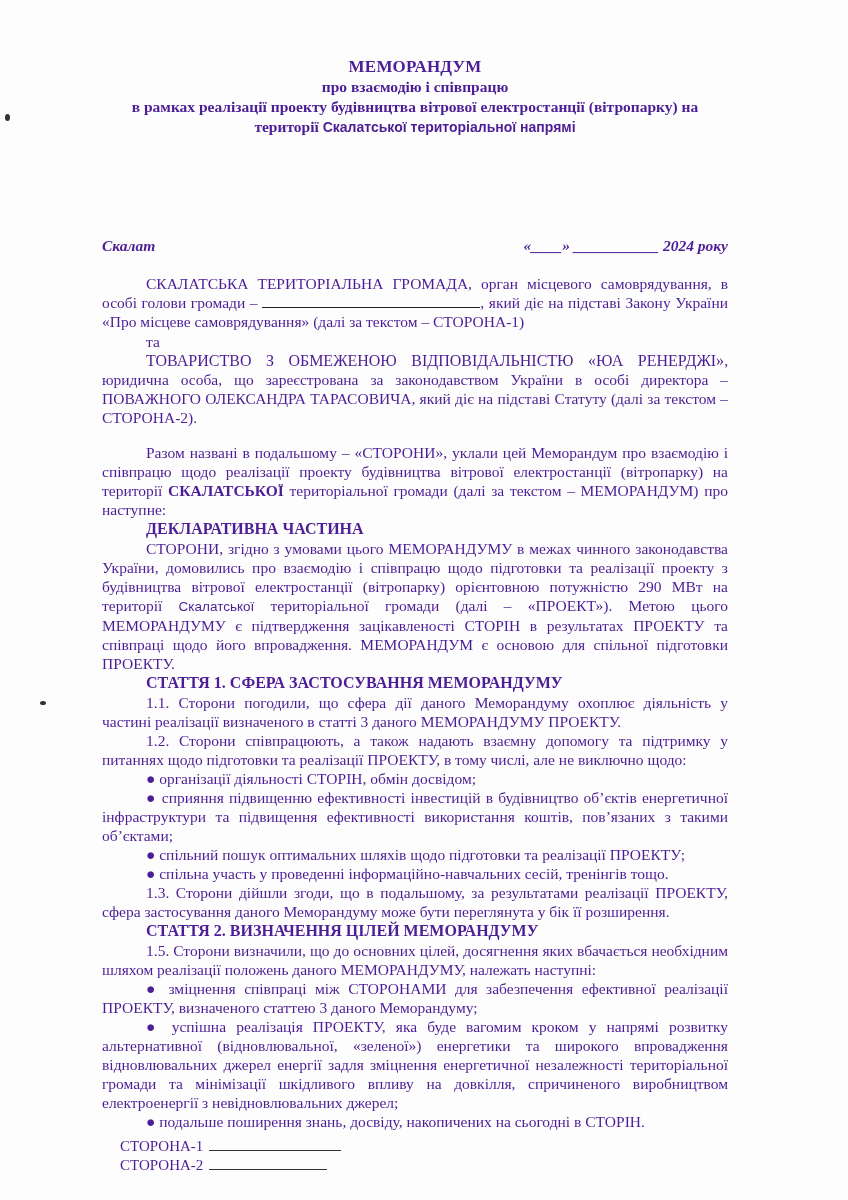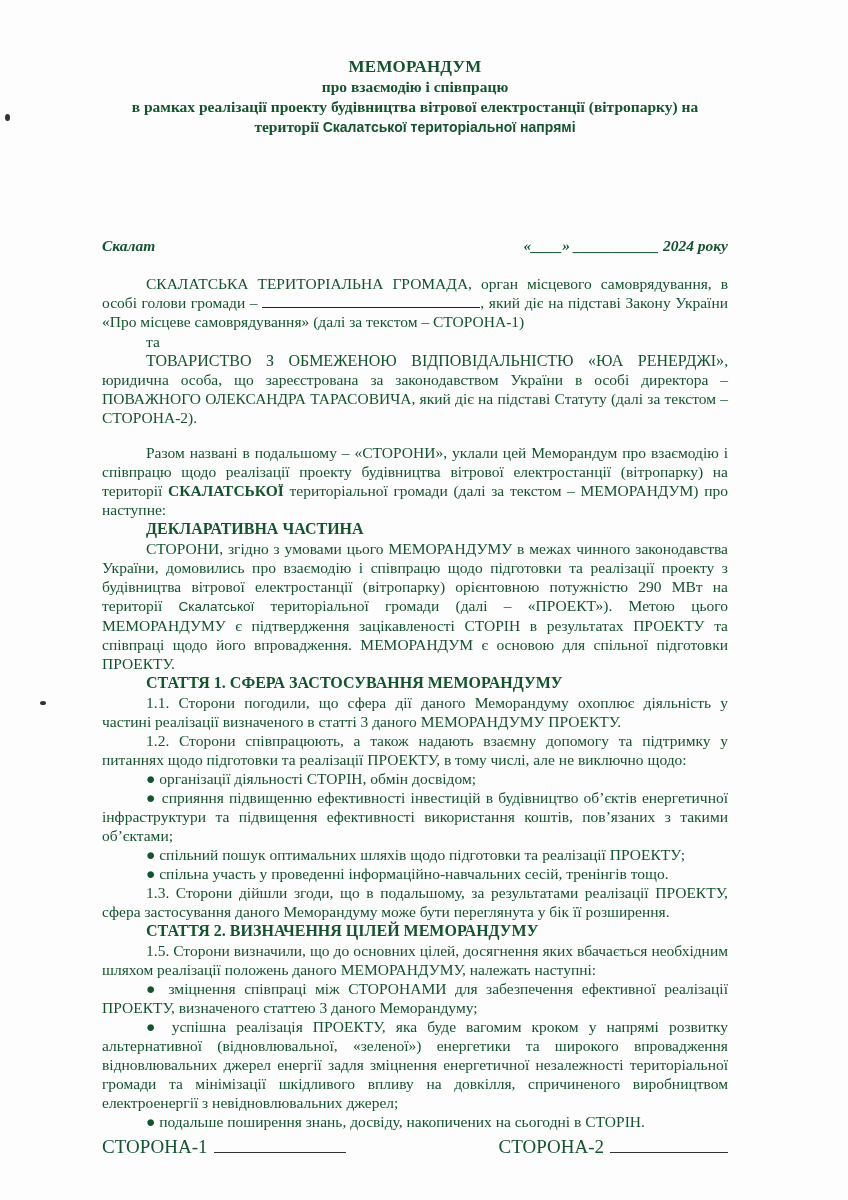--- a/index.html
+++ b/index.html
@@ -1,41 +1,41 @@
 <!DOCTYPE html>
 <html><head>
 <meta charset="utf-8">
 <style>
   html, body { margin: 0; padding: 0; background: #ffffff; }
   body { width: 848px; height: 1200px; position: relative; overflow: hidden; }
   .page {
     position: absolute; left: 0; top: 0; width: 848px; height: 1200px;
     background: #fdfdfd;
     font-family: "Liberation Serif", "DejaVu Serif", serif;
-    color: #14532d;
+    color: #4c1d95;
   }
   .content { position: absolute; left: 102px; width: 626px; top: 56px; }
   .title-block { text-align: center; font-weight: bold; }
   .title-main { font-size: 17px; line-height: 21px; letter-spacing: 0.2px; }
   .title-line { font-size: 15.5px; line-height: 20px; }
   .title-line .sans { font-family: "Liberation Sans", "DejaVu Sans", sans-serif; font-size: 14px; }
   .place-date {
     position: absolute; top: 181px; left: 0; width: 626px;
     font-style: italic; font-weight: bold; font-size: 15.5px;
     display: flex; justify-content: space-between;
   }
   .body-text { position: absolute; top: 218px; left: 0; width: 626px; font-size: 15.5px; line-height: 19px; }
   p { margin: 0; text-align: justify; text-indent: 44px; }
   .heading { font-weight: bold; font-size: 16px; text-indent: 44px; line-height: 20px; }
   b.caps { font-weight: normal; }
   .sans-inline { font-family: "Liberation Sans", "DejaVu Sans", sans-serif; font-size: 13.5px; }
   .blank { display: inline-block; border-bottom: 1px solid #222; height: 13px; vertical-align: baseline; }
   .footer {
-    position: absolute; top: 1136px; left: 102px; width: 626px;
-    font-size: 19px; display: flex; justify-content: space-between;
+    position: absolute; top: 1136px; left: 120px; width: 626px;
+    font-size: 15px; display: flex; justify-content: space-between; flex-direction: column;
   }
   .sig-line { display: inline-block; border-bottom: 1px solid #333; width: 132px; height: 14px; margin-left: 6px; }
   .sig-line.w2 { width: 118px; }
   .speck { position: absolute; background: #333; border-radius: 50%; }
 </style>
 </head>
 <body>
 
 <div class="page">
 

